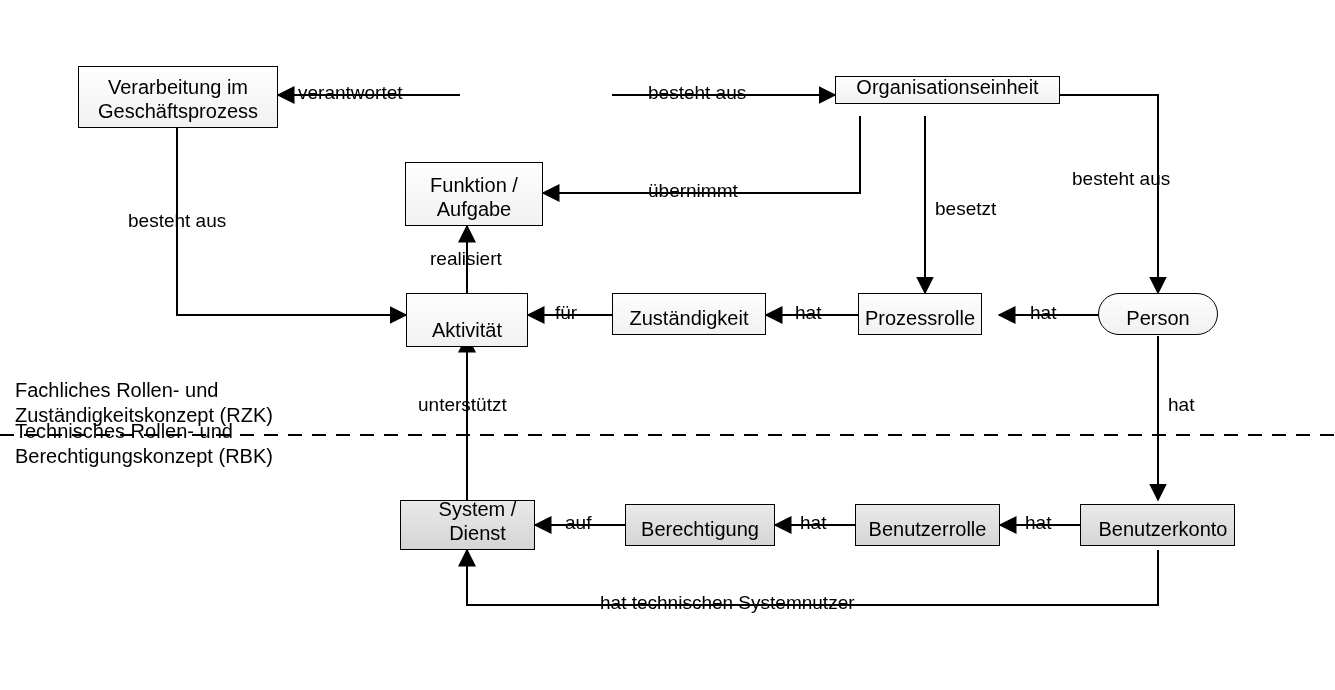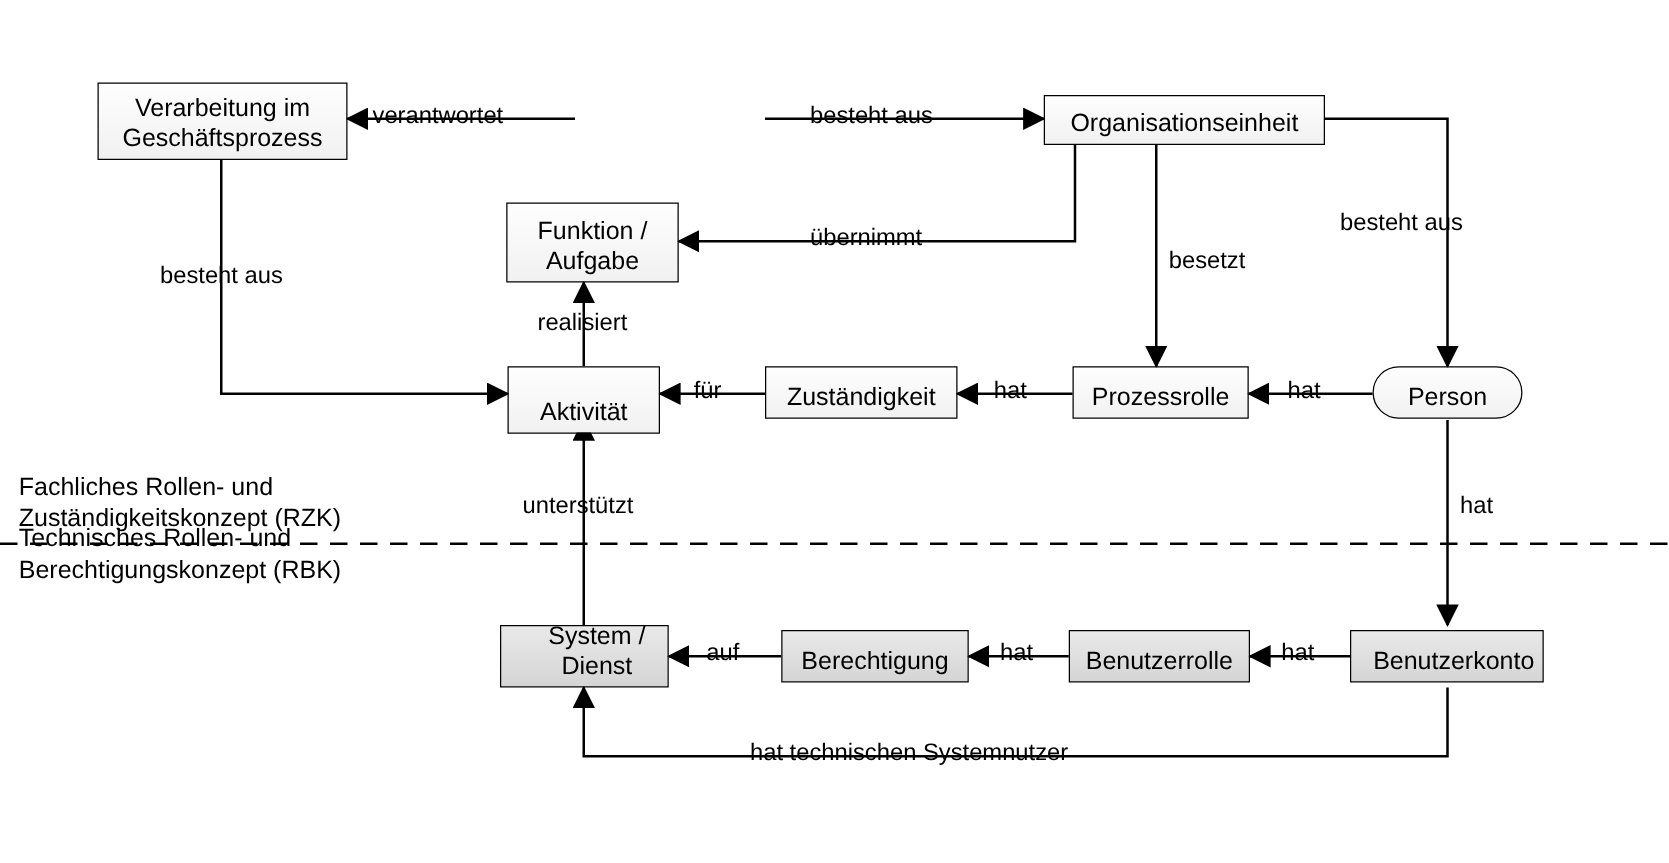--- a/index.html
+++ b/index.html
@@ -54,34 +54,34 @@
 
   <line x1="1080" y1="525" x2="1000" y2="525" stroke="#000" stroke-width="2" marker-end="url(#ah)"></line>
 
   <polyline points="1158,550 1158,605 467,605 467,550" fill="none" stroke="#000" stroke-width="2" marker-end="url(#ah)"></polyline>
 </svg>
 
 <div class="node light" style="left:78px;top:66px;width:200px;height:62px;">
       <span style="white-space: pre-line;">Verarbeitung im
 Geschäftsprozess</span>
     </div>
-<div class="node light" style="left:835px;top:76px;width:225px;height:40px;">
+<div class="node light" style="left:835px;top:76px;width:225px;height:28px;">
       <span>Organisationseinheit</span>
     </div>
 <div class="node light" style="left:405px;top:162px;width:138px;height:64px;">
       <span style="white-space: pre-line;">Funktion /
 Aufgabe</span>
     </div>
 <div class="node light" style="left:406px;top:293px;width:122px;height:54px;">
       <span>Aktivität</span>
     </div>
 <div class="node light" style="left:612px;top:293px;width:154px;height:42px;">
       <span>Zuständigkeit</span>
     </div>
-<div class="node light" style="left:858px;top:293px;width:141px;height:42px;">
+<div class="node light" style="left:858px;top:293px;width:124px;height:42px;">
       <span>Prozessrolle</span>
     </div>
 <div class="node light" style="left:1098px;top:293px;width:120px;height:42px;border-radius:21px;">
       <span>Person</span>
     </div>
 
 <div class="node dark" style="left:400px;top:500px;width:135px;height:50px;padding-left:26px;">
       <span style="white-space: pre-line;">System /
 Dienst</span>
     </div>

